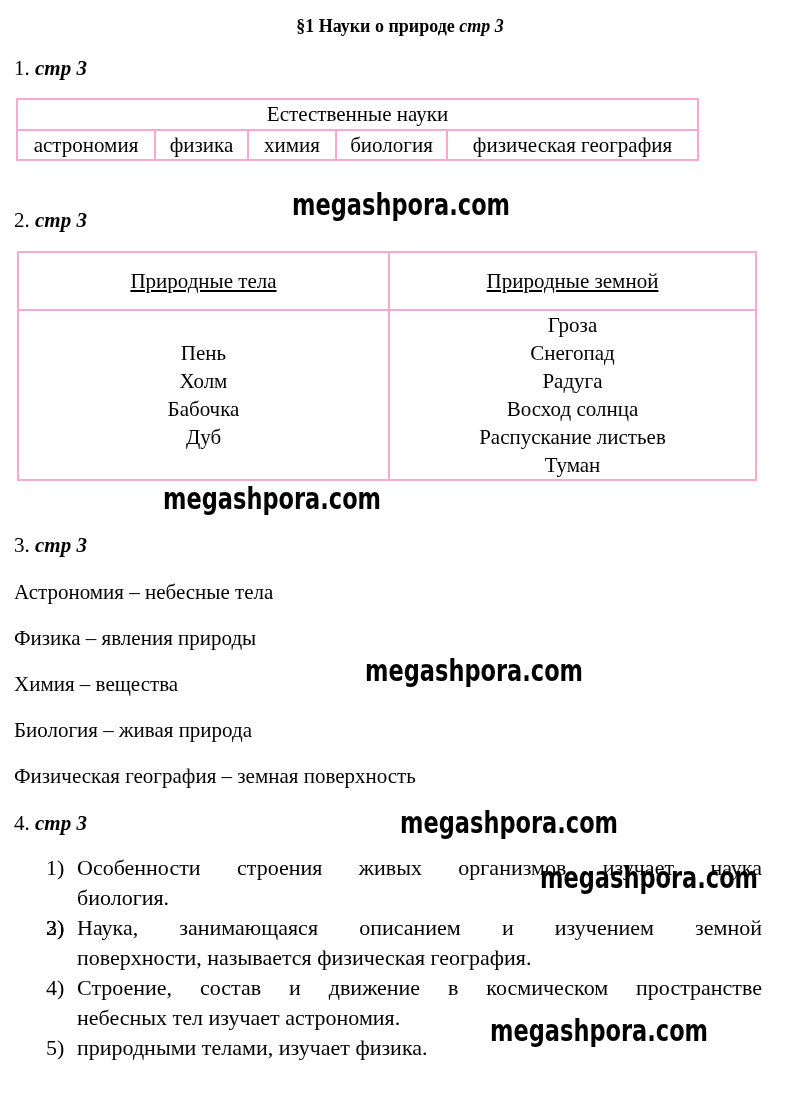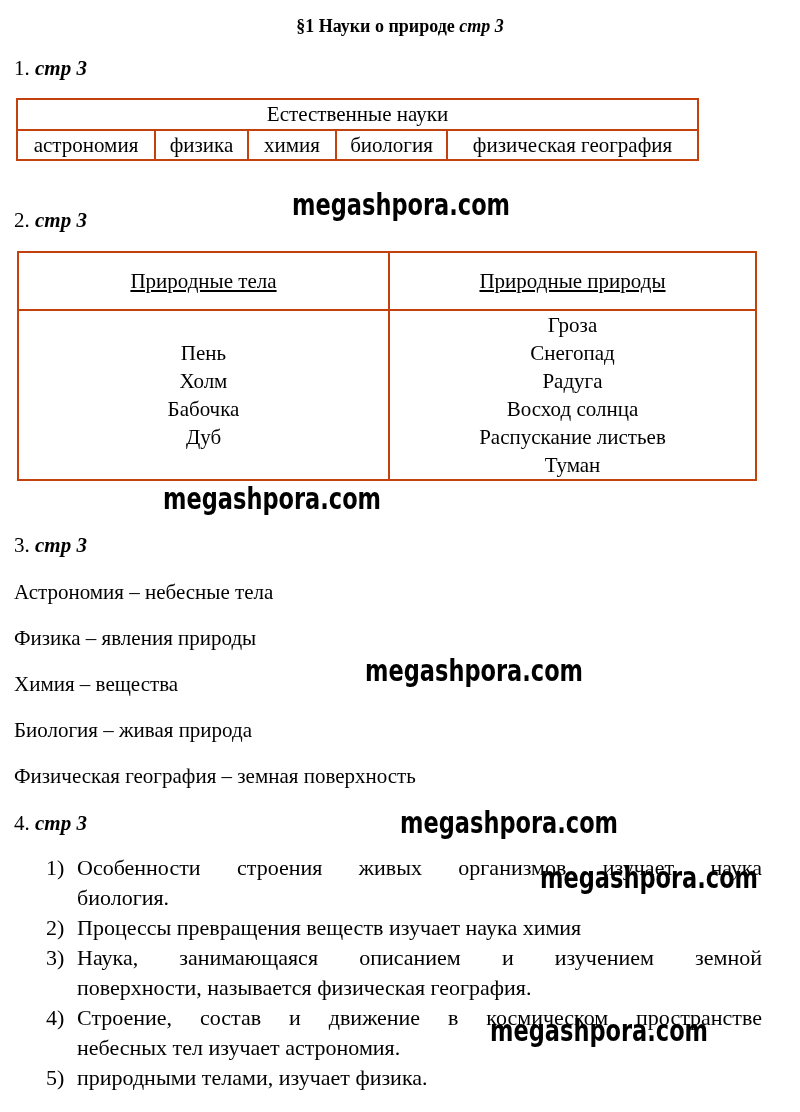--- a/index.html
+++ b/index.html
@@ -23,21 +23,21 @@
     font-size: 21px;
   }
   .sec-head .ref { font-weight: bold; font-style: italic; }
   .sec-head-1 { margin-top: 19px; }
   .sec-head-2 { margin-top: 47px; }
   .sec-head-3 { margin-top: 52px; }
   .sec-head-4 { margin-top: 24px; }
 
   
   table { border-collapse: collapse; table-layout: fixed; }
-  td { border: 2px solid #c2410c; font-size: 21px; padding: 0; }
+  td { border: 2px solid #f9a8d4; font-size: 21px; padding: 0; }
 
   .table1 { margin: 17px 0 0 16px; width: 681px; }
   .table1 td { text-align: center; }
   .table1 .hdr-row td { height: 29px; }
   .table1 .data-row td { height: 28px; margin-top: 36px; }
 
   .table2 { margin: 18px 0 0 17px; width: 738px; }
   .table2 td { text-align: center; vertical-align: middle; }
   .table2 .hdr-row td { height: 56px; }
   .table2 .hdr-row .hdr-text { text-decoration: underline; }
@@ -124,21 +124,21 @@
     <colgroup>
         <col style="width:371px">
         <col style="width:367px">
       </colgroup>
     <tbody>
         <tr class="hdr-row">
       <td>
         <span class="hdr-text">Природные тела</span>
       </td>
       <td>
-        <span class="hdr-text">Природные природы</span>
+        <span class="hdr-text">Природные земной</span>
       </td>
     </tr>
     <tr class="body-row">
       <td>
         <div class="cell-line">Пень</div>
         <div class="cell-line">Холм</div>
         <div class="cell-line">Бабочка</div>
         <div class="cell-line">Дуб</div>
       </td>
       <td>
@@ -170,21 +170,20 @@
   </div>
 
   <div class="s4-list">
     <div class="s4-item">
       <span class="num">1)</span>
       <div class="s4-line just">Особенности строения живых организмов изучает наука</div>
       <div class="s4-line">биология.</div>
     </div>
     <div class="s4-item">
       <span class="num">2)</span>
-      <div class="s4-line">Процессы превращения веществ изучает наука химия</div>
     </div>
     <div class="s4-item">
       <span class="num">3)</span>
       <div class="s4-line just">Наука, занимающаяся описанием и изучением земной</div>
       <div class="s4-line">поверхности, называется физическая география.</div>
     </div>
     <div class="s4-item">
       <span class="num">4)</span>
       <div class="s4-line just">Строение, состав и движение в космическом пространстве</div>
       <div class="s4-line">небесных тел изучает астрономия.</div>

